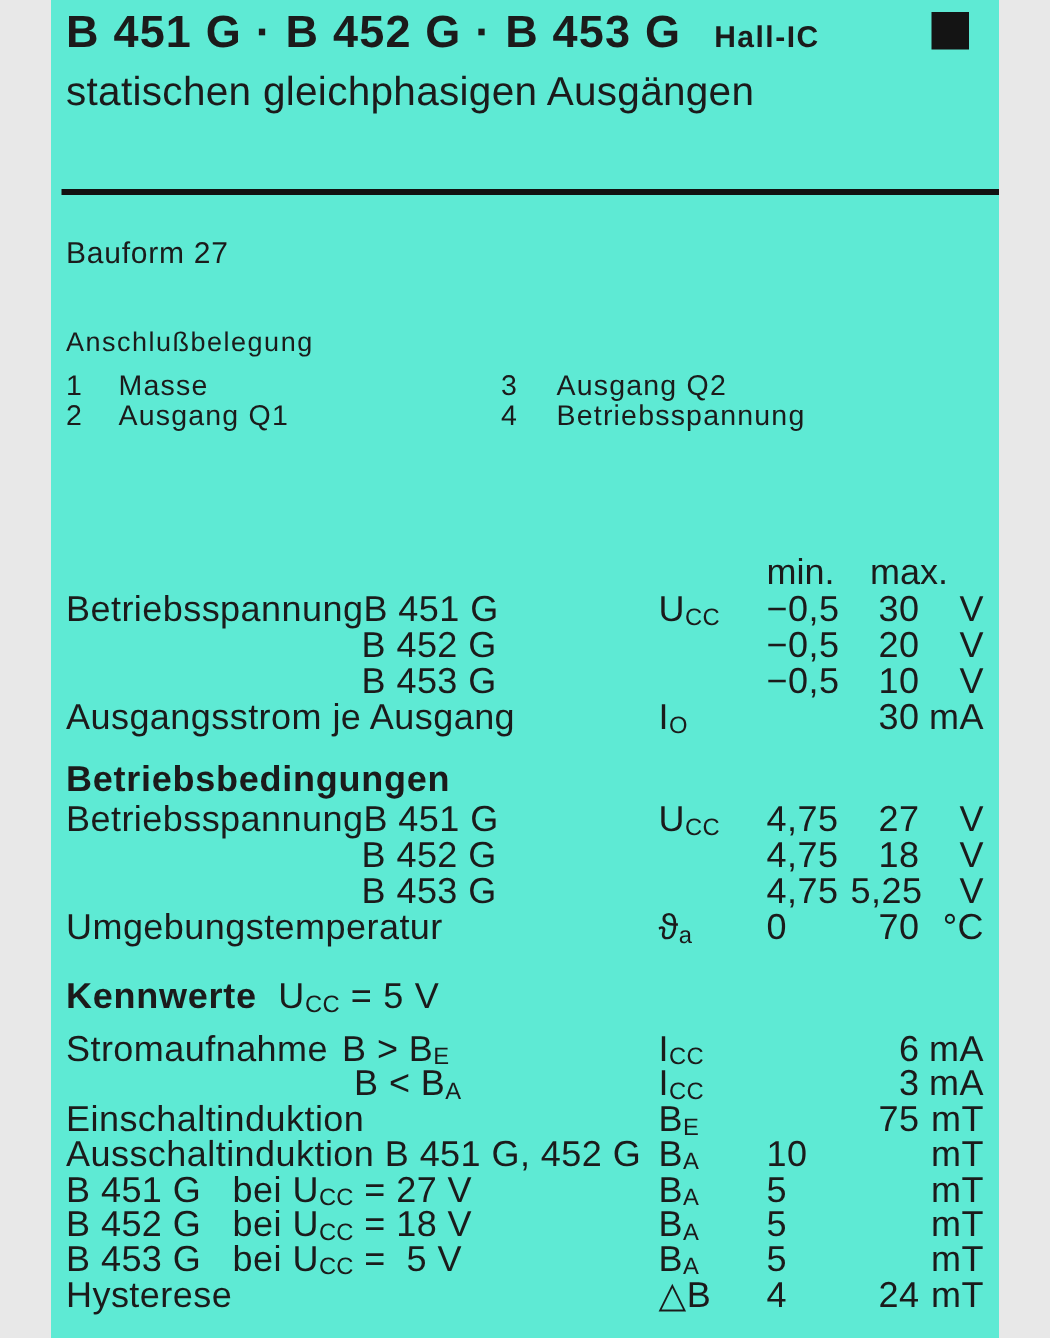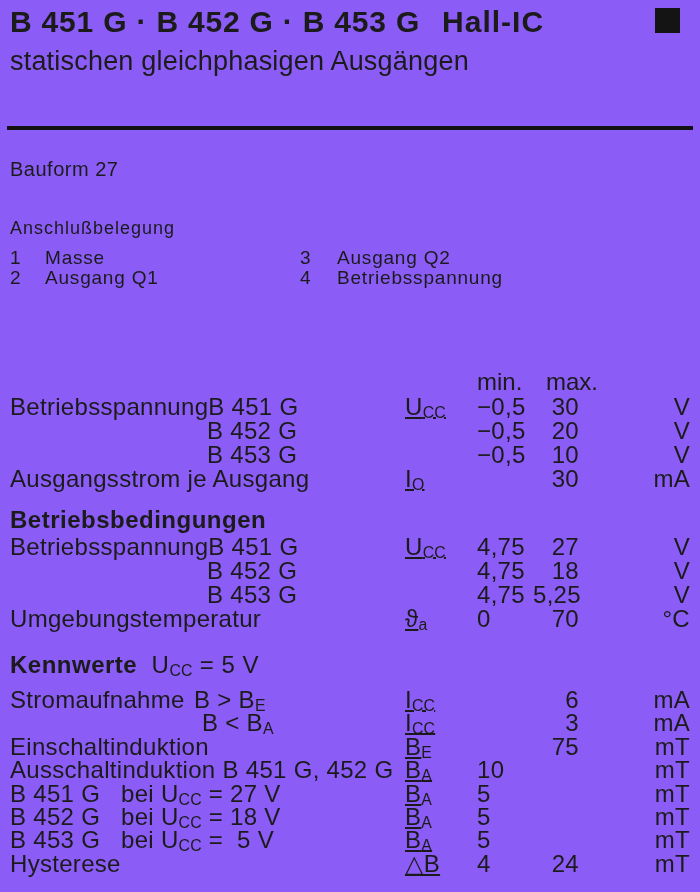--- a/index.html
+++ b/index.html
@@ -1,26 +1,26 @@
 <!DOCTYPE html>
 <html><head>
 <meta charset="utf-8">
 <style>
   html,body { margin:0; padding:0; background:#e8e8e8; }
   .page {
-    position:relative; width:700px; height:892px; margin:0 auto;
-    background:#8b5cf6; color:#1b1b1b; overflow:hidden;
+    position:relative; width:632px; height:892px; margin:0 auto;
+    background:#5eead4; color:#1b1b1b; overflow:hidden;
     font-family:"Liberation Sans","DejaVu Sans",sans-serif;
   }
   .abs { position:absolute; }
 
   
   .title-row { top:5px; left:10px; right:48px; display:flex; align-items:baseline; white-space:pre; }
   .title-models { font-size:30px; font-weight:bold; letter-spacing:0.8px; }
-  .title-product { font-size:30px; font-weight:bold; letter-spacing:1px; margin-left:22px; }
+  .title-product { font-size:20px; font-weight:bold; letter-spacing:1px; margin-left:22px; }
   .corner-square { top:8px; right:20px; width:25px; height:25px; background:#141414; }
   .subtitle { top:46px; left:10px; width:682px; font-size:27px; line-height:30px; letter-spacing:0.2px; }
   .sub-justify { text-align:justify; text-align-last:justify; }
   .rule { top:126px; left:7px; width:686px; height:4px; background:#121212; }
 
   .bauform { top:158px; left:10px; font-size:20px; letter-spacing:0.5px; }
 
   
   .pins-title { top:218px; left:10px; font-size:18px; letter-spacing:1px; }
   .pins-grid {
@@ -38,21 +38,21 @@
     display:grid; grid-template-columns:385px 70px 68px 46px 1fr;
     padding:0 10px; height:24px; line-height:24px;
     font-size:24px; letter-spacing:0.3px; white-space:pre;
   }
   .krow { height:23.4px; line-height:23.4px; }
   .c-label { display:flex; overflow:visible; }
   .lm { display:inline-block; min-width:197px; white-space:pre; }
   .lm-n { min-width:184px; }
   .ind2 .lm-n { min-width:192px; }
   .lm-full { white-space:pre; }
-  .c-sym { padding-left:10px;text-decoration:underline; }
+  .c-sym { padding-left:10px; }
   .c-min { padding-left:12px; }
   .c-max { text-align:right; }
   .c-unit { text-align:right; }
   .sb { font-size:0.66em; vertical-align:-0.16em; letter-spacing:0.2px; }
 </style>
 </head>
 <body>
 
 <div class="page">
 

